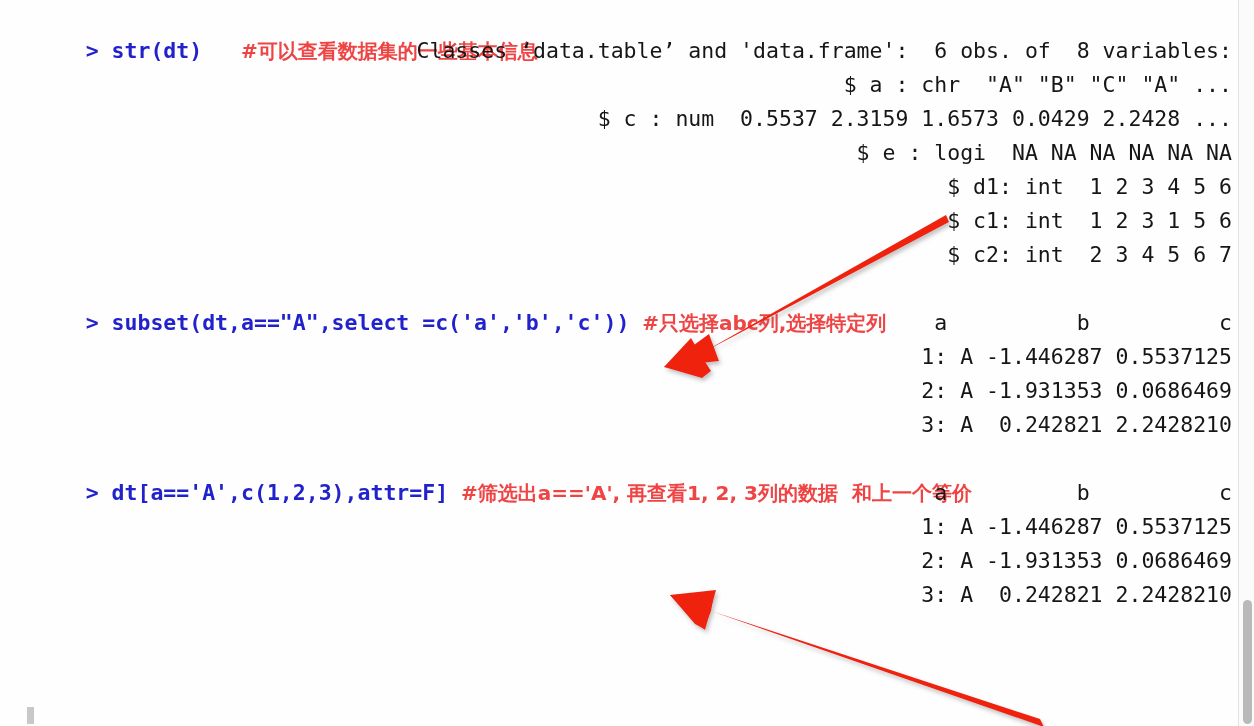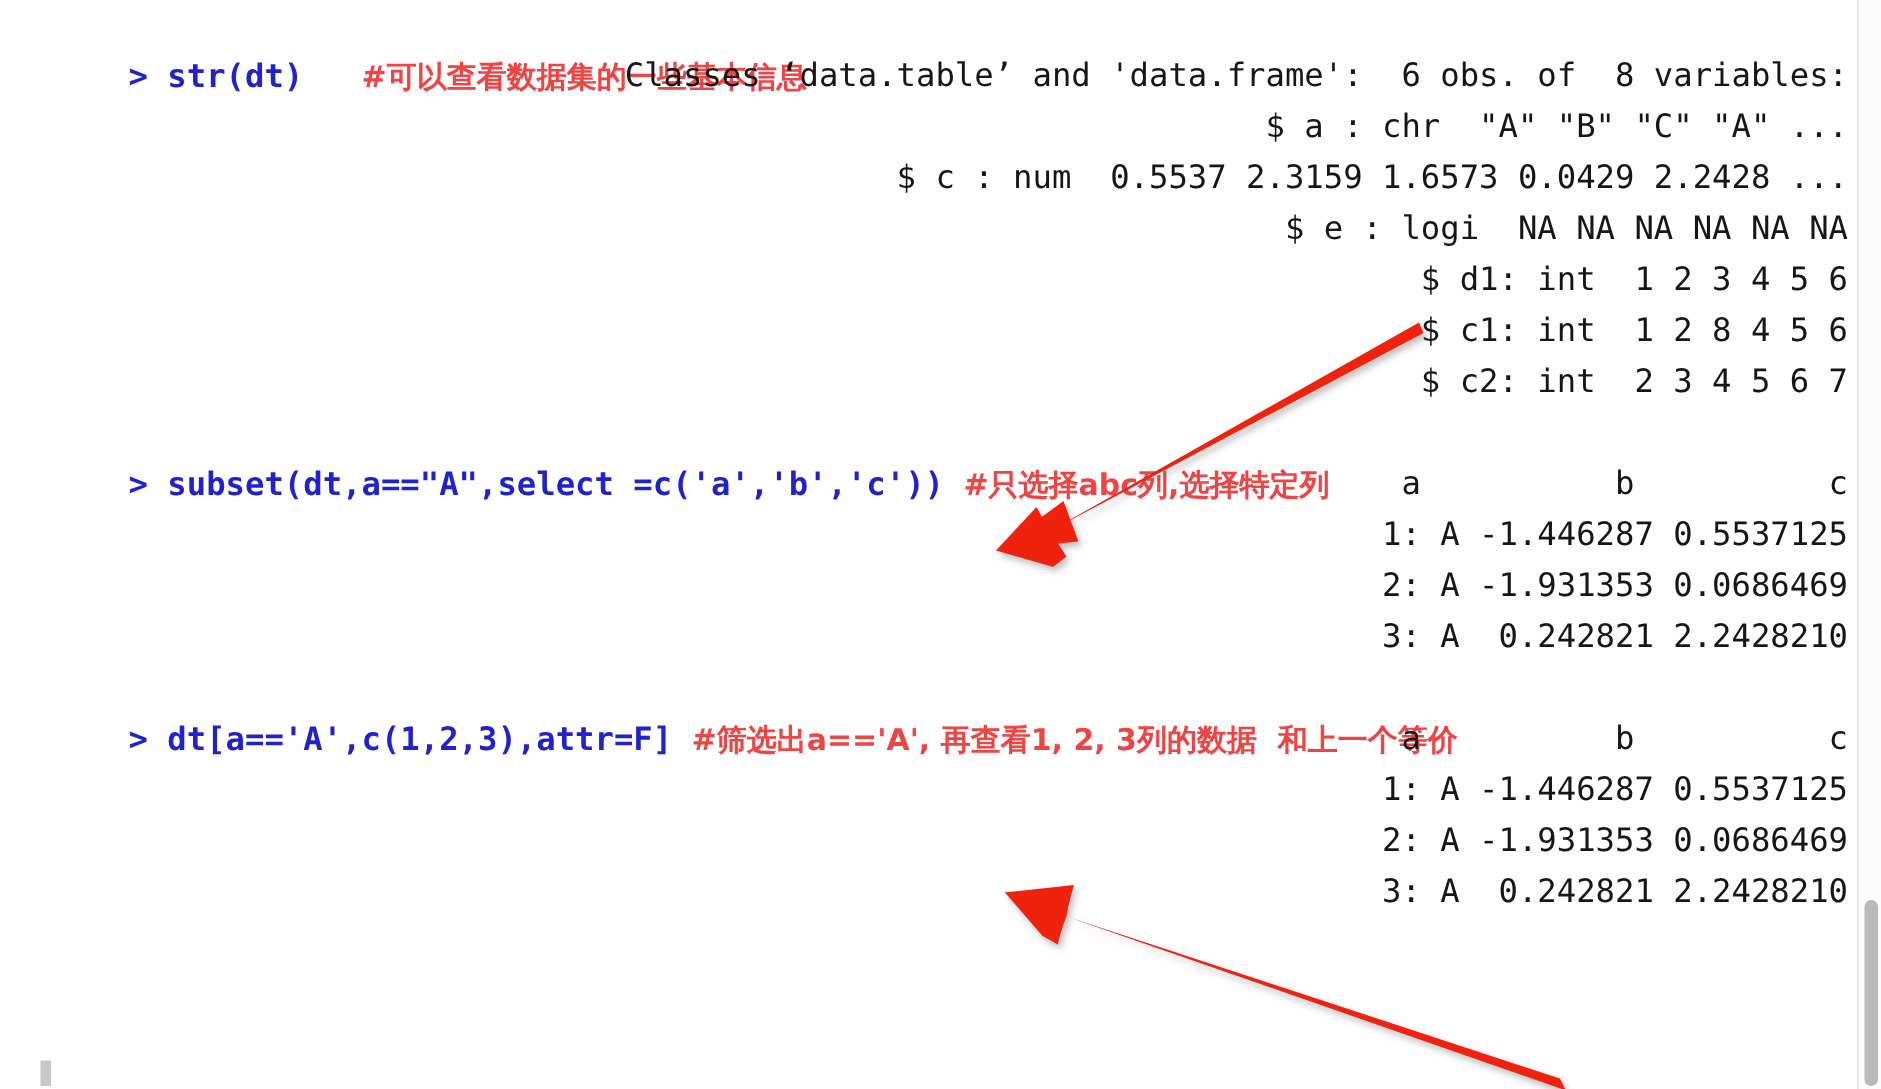--- a/index.html
+++ b/index.html
@@ -106,21 +106,21 @@
   <div id="console">
     <div class="line cmd">
       <span class="codepart">&gt; </span><span class="codepart">str(dt)</span><span class="codepart">   </span><span class="cmt">#可以查看数据集的一些基本信息</span>
     </div>
 
     <div class="line out">Classes ‘data.table’ and 'data.frame':  6 obs. of  8 variables:</div>
     <div class="line out"> $ a : chr  "A" "B" "C" "A" ...</div>
     <div class="line out"> $ c : num  0.5537 2.3159 1.6573 0.0429 2.2428 ...</div>
     <div class="line out"> $ e : logi  NA NA NA NA NA NA</div>
     <div class="line out"> $ d1: int  1 2 3 4 5 6</div>
-    <div class="line out"> $ c1: int  1 2 8 4 5 6</div>
+    <div class="line out"> $ c1: int  1 2 3 1 5 6</div>
     <div class="line out"> $ c2: int  2 3 4 5 6 7</div>
 
     <div class="line cmd">
       <span class="codepart">&gt; </span><span class="codepart">subset(dt,a=="A",select =c('a','b','c'))</span><span class="codepart"> </span><span class="cmt">#只选择abc列,选择特定列</span>
     </div>
 
     <div class="line out">   a          b          c</div>
     <div class="line out">1: A -1.446287 0.5537125</div>
     <div class="line out">2: A -1.931353 0.0686469</div>
     <div class="line out">3: A  0.242821 2.2428210</div>

